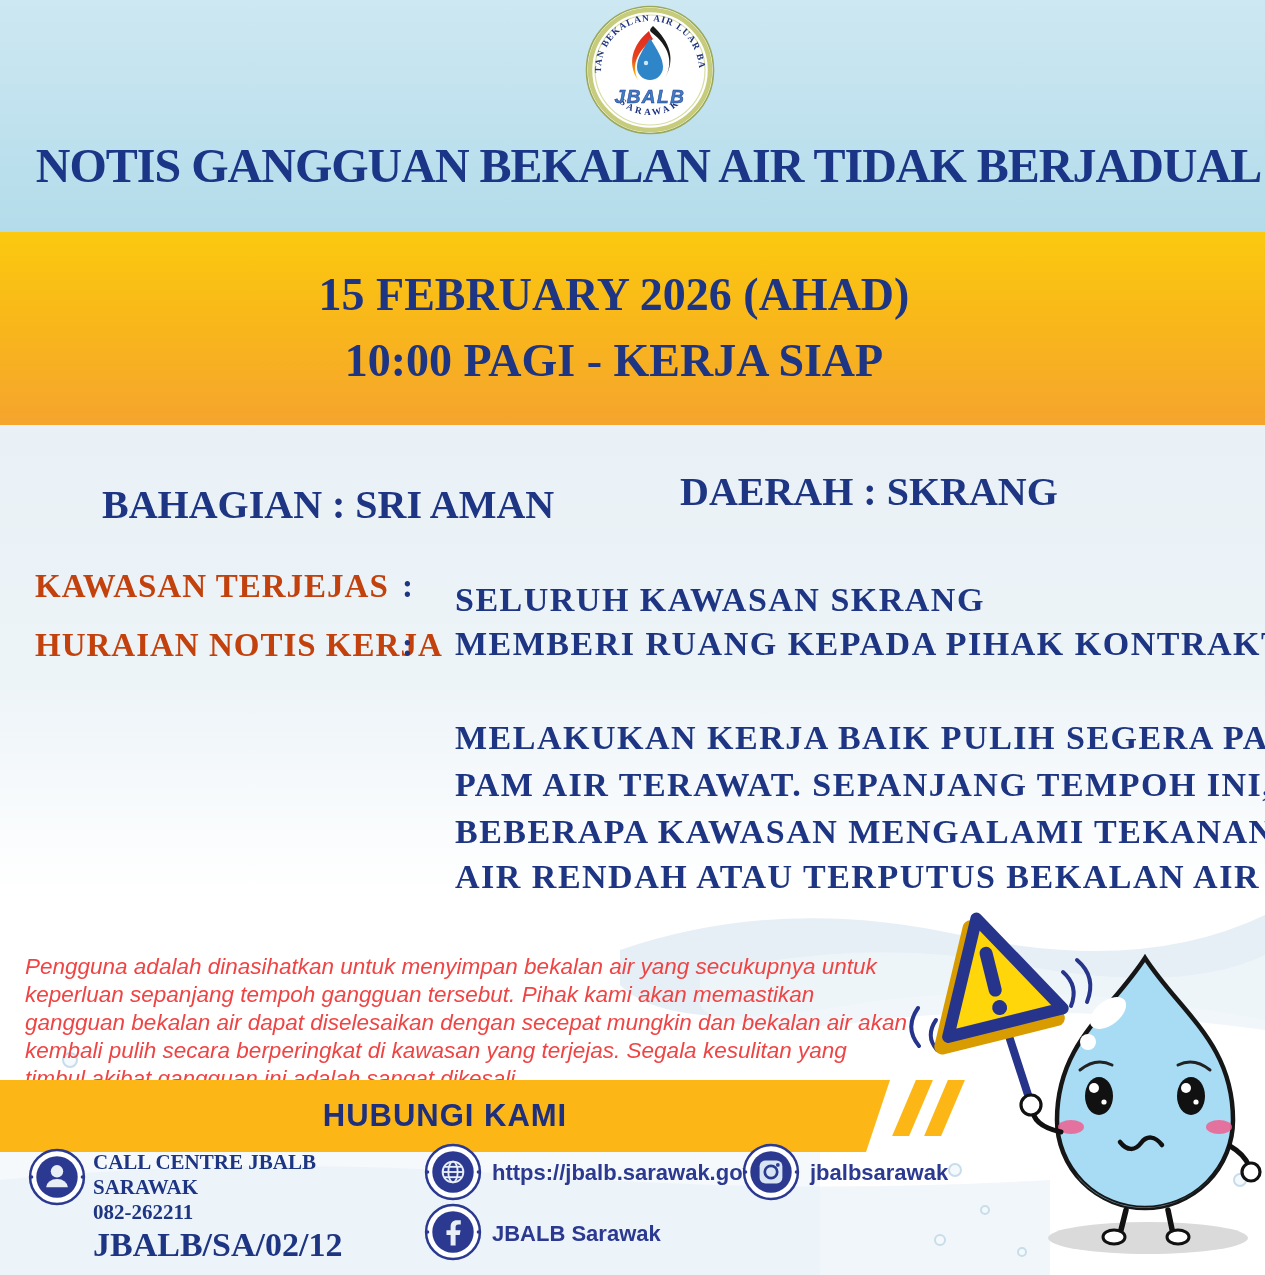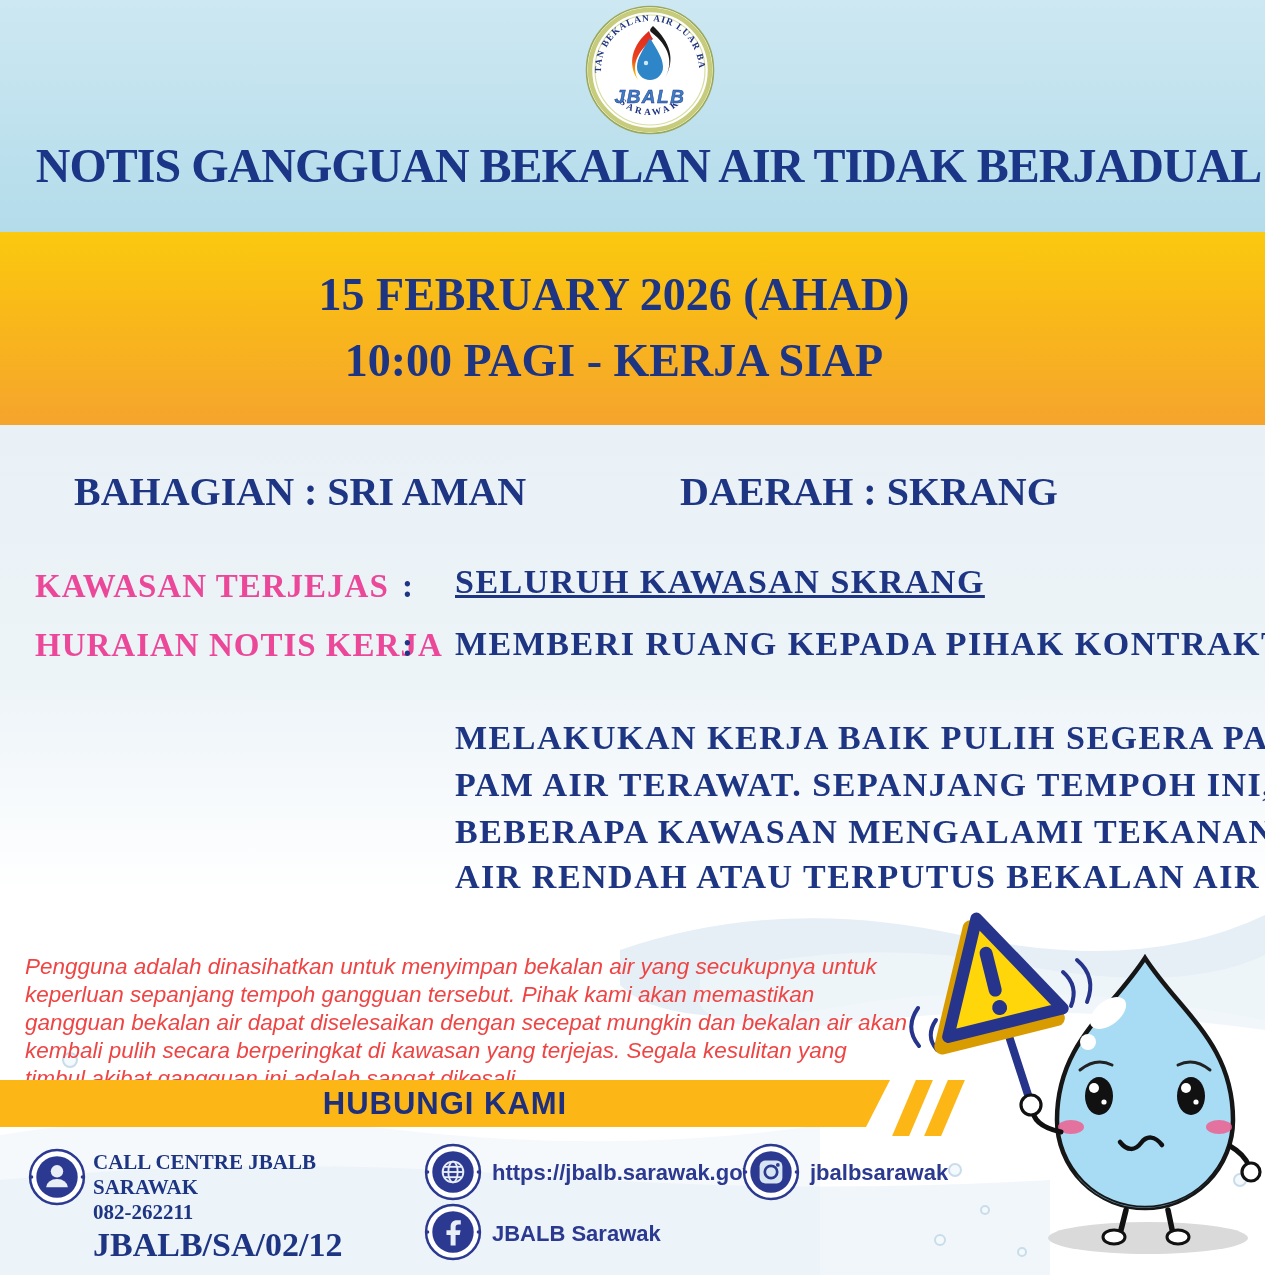--- a/index.html
+++ b/index.html
@@ -13,27 +13,27 @@
          font-weight:bold;font-size:48px;letter-spacing:-1px;color:#1c3687;white-space:nowrap;padding-left:16px;}
   
   .banner{left:0;top:232px;width:1265px;height:193px;
           background:linear-gradient(180deg,#fbc90f 0%,#f9b81a 45%,#f5a42d 100%);}
   .banner-text{left:0;top:262px;width:1228px;text-align:center;color:#1d3583;
                font-weight:bold;font-size:46px;line-height:66px;}
   
   .details-bg{left:0;top:425px;width:1265px;height:470px;
               background:linear-gradient(180deg,#e9f1f6 0%,#edf4f8 55%,#ffffff 100%);}
   .loc{top:468px;font-weight:bold;font-size:40px;color:#1d3583;white-space:nowrap;}
-  .dlabel{font-weight:bold;font-size:33px;letter-spacing:1px;color:#ec4899;white-space:nowrap;}
+  .dlabel{font-weight:bold;font-size:33px;letter-spacing:1px;color:#c2410c;white-space:nowrap;}
   .dcolon{font-weight:bold;font-size:33px;color:#1d3583;}
   .dval{left:455px;font-weight:bold;font-size:34px;letter-spacing:1.5px;color:#1d3583;white-space:nowrap;}
   
   .advisory{left:25px;top:953px;width:885px;font-family:"Liberation Sans",sans-serif;
             font-style:italic;font-size:22.5px;line-height:28px;color:#ef4444;z-index:3;}
-  .contact-banner{left:0;top:1080px;width:890px;height:47px;background:#fcb717;z-index:3;
+  .contact-banner{left:0;top:1080px;width:890px;height:72px;background:#fcb717;z-index:3;
                   clip-path:polygon(0 0,100% 0,calc(100% - 24px) 100%,0 100%);
                   display:flex;align-items:center;justify-content:center;}
   .contact-banner-label{font-family:"Liberation Sans",sans-serif;font-weight:bold;
                         font-size:31px;color:#1d2f7d;letter-spacing:1px;}
   .stripe{top:1080px;width:17px;height:56px;background:#fcb717;transform:skewX(-23deg);z-index:3;}
   .stripe1{left:904px;} .stripe2{left:936px;}
   .cc-text{left:93px;top:1150px;color:#1d3583;font-weight:bold;font-size:21px;line-height:25px;z-index:3;}
   .ref{left:93px;top:1226px;color:#1d3583;font-weight:bold;font-size:34px;z-index:3;white-space:nowrap;}
   .soc-text{font-family:"Liberation Sans",sans-serif;font-weight:bold;font-size:22px;
             color:#2b3990;z-index:3;white-space:nowrap;}
@@ -80,26 +80,26 @@
   <div class="abs title">NOTIS GANGGUAN BEKALAN AIR TIDAK BERJADUAL</div>
 
   <div class="abs banner"></div>
   <div class="abs banner-text">
     <div>15 FEBRUARY 2026 (AHAD)</div>
     <div>10:00 PAGI - KERJA SIAP</div>
   </div>
 
   <div class="abs details-bg"></div>
 
-  <div class="abs loc" style="left:74px;">BAHAGIAN : SRI AMAN</div>
+  <div class="abs loc" style="left:102px;margin-top:13px;">BAHAGIAN : SRI AMAN</div>
   <div class="abs loc" style="left:680px;">DAERAH : SKRANG</div>
 
   <div class="abs dlabel" style="left:35px;top:568px;">KAWASAN TERJEJAS</div>
   <div class="abs dcolon" style="left:402px;top:568px;">:</div>
-  <div class="abs dval" style="top:563px;text-decoration:underline;">SELURUH KAWASAN SKRANG</div>
+  <div class="abs dval" style="top:581px;">SELURUH KAWASAN SKRANG</div>
 
   <div class="abs dlabel" style="left:35px;top:627px;">HURAIAN NOTIS KERJA</div>
   <div class="abs dcolon" style="left:402px;top:627px;">:</div>
   <div class="abs dval" style="top:625px;">MEMBERI RUANG KEPADA PIHAK KONTRAKTOR</div>
   <div class="abs dval" style="top:719px;">MELAKUKAN KERJA BAIK PULIH SEGERA PADA</div>
   <div class="abs dval" style="top:766px;">PAM AIR TERAWAT. SEPANJANG TEMPOH INI,</div>
   <div class="abs dval" style="top:813px;">BEBERAPA KAWASAN MENGALAMI TEKANAN</div>
   <div class="abs dval" style="top:858px;">AIR RENDAH ATAU TERPUTUS BEKALAN AIR</div>
 
   <div class="abs" style="left:0;top:880px;z-index:0;">

